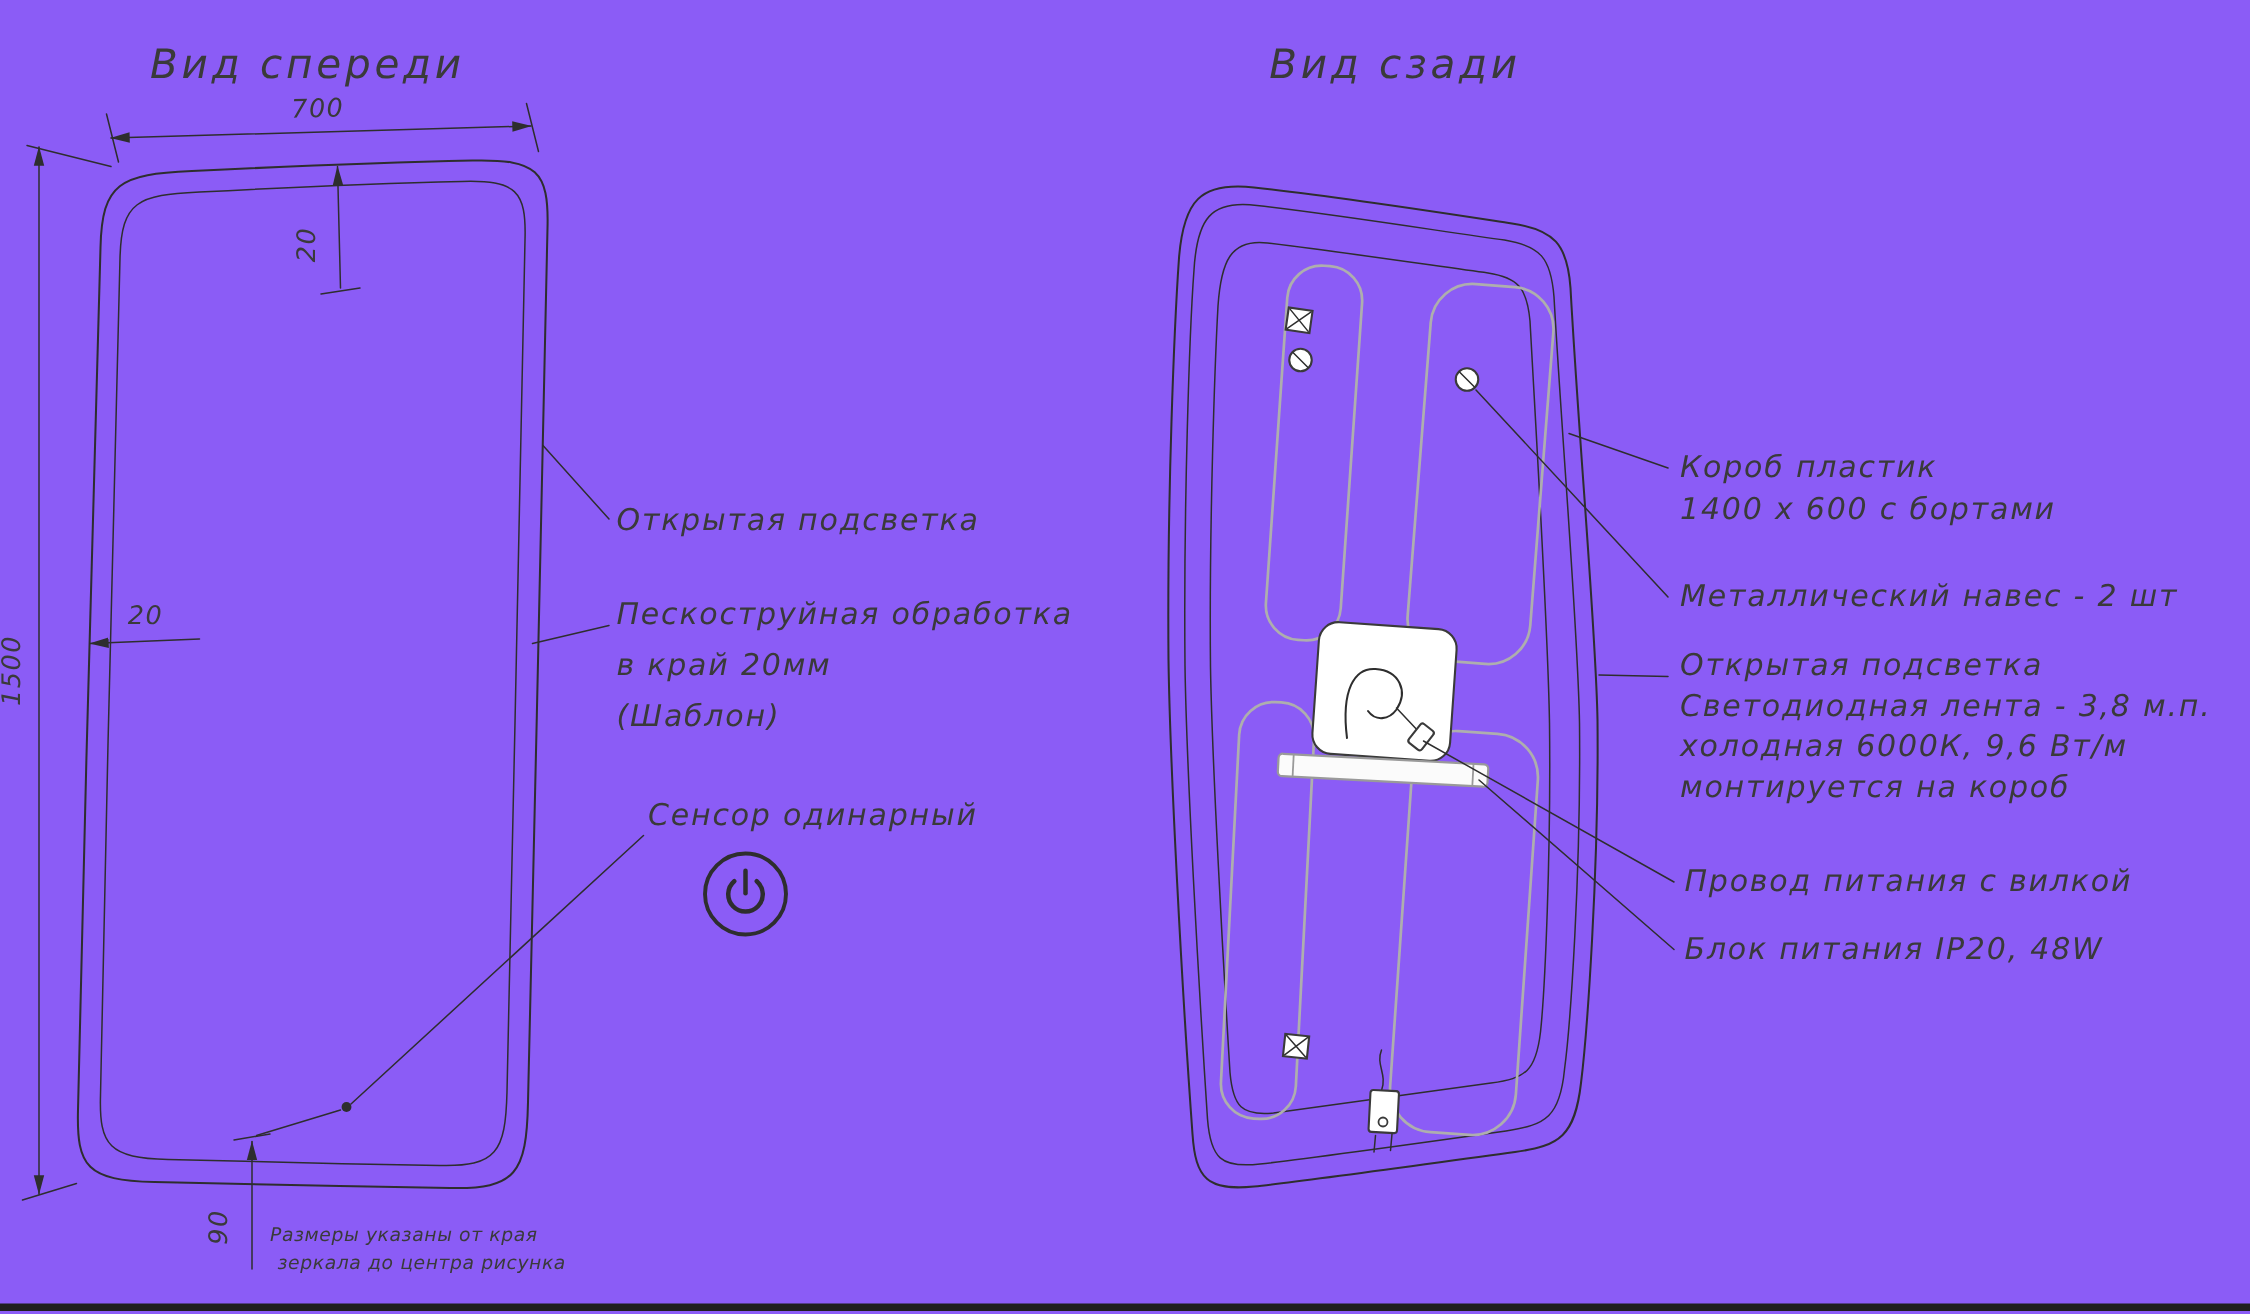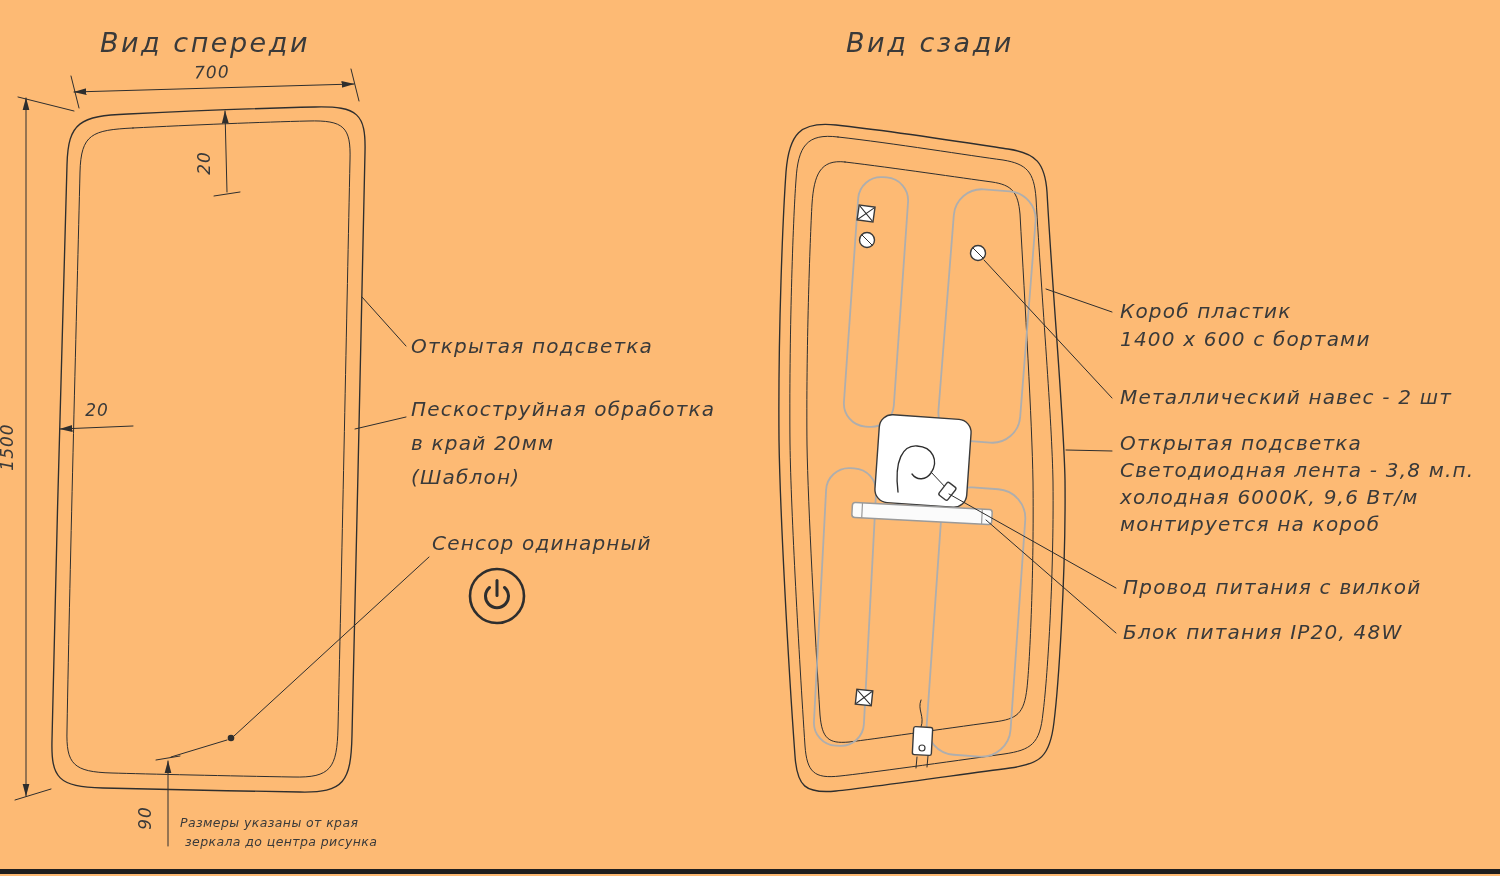--- a/index.html
+++ b/index.html
@@ -1,16 +1,16 @@
 <!DOCTYPE html>
 <html><head>
 <meta charset="utf-8">
 <style>
   html,body { margin:0; padding:0; background:#ffffff; }
-  .stage { position:relative; width:1500px; height:876px; background:#fdba74; overflow:hidden;
+  .stage { position:relative; width:1500px; height:876px; background:#8b5cf6; overflow:hidden;
            font-family:"DejaVu Sans", sans-serif; }
   svg text { font-family:"DejaVu Sans", sans-serif; font-style:italic; fill:#3a3a3a; }
   .t-title { font-size:27px; letter-spacing:2.5px; }
   .t-label { font-size:20px; letter-spacing:1.2px; }
   .t-dim   { font-size:17px; letter-spacing:1px; }
   .t-note  { font-size:12.5px; letter-spacing:0.4px; }
   .ln   { stroke:#2e2e2e; stroke-width:1.35; fill:none; stroke-linecap:round; }
   .thin { stroke-width:1; }
   .led  { stroke:#aeaeae; stroke-width:1.8; fill:none; }
   .comp { stroke:#3a3a3a; stroke-width:1.4; fill:#ffffff; }

